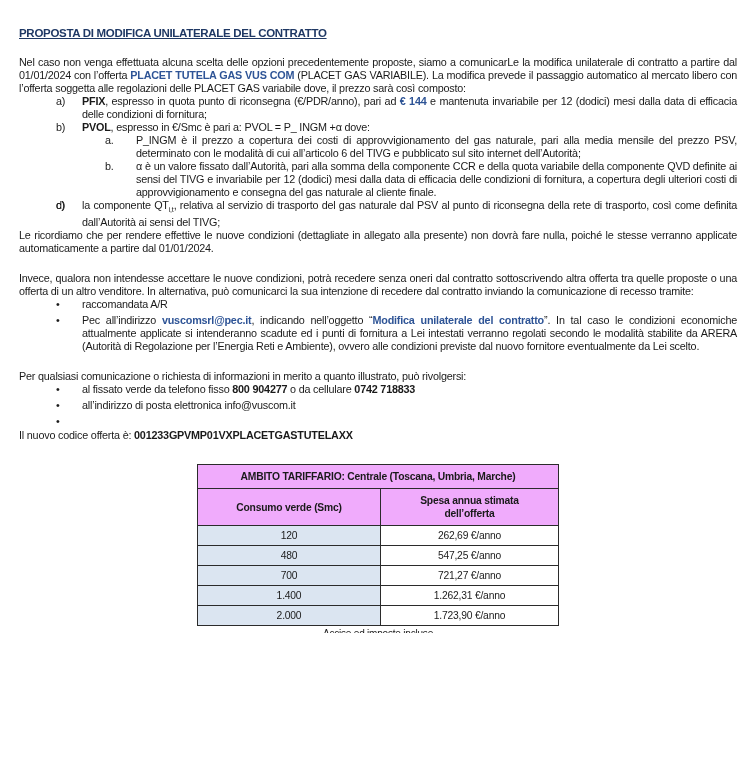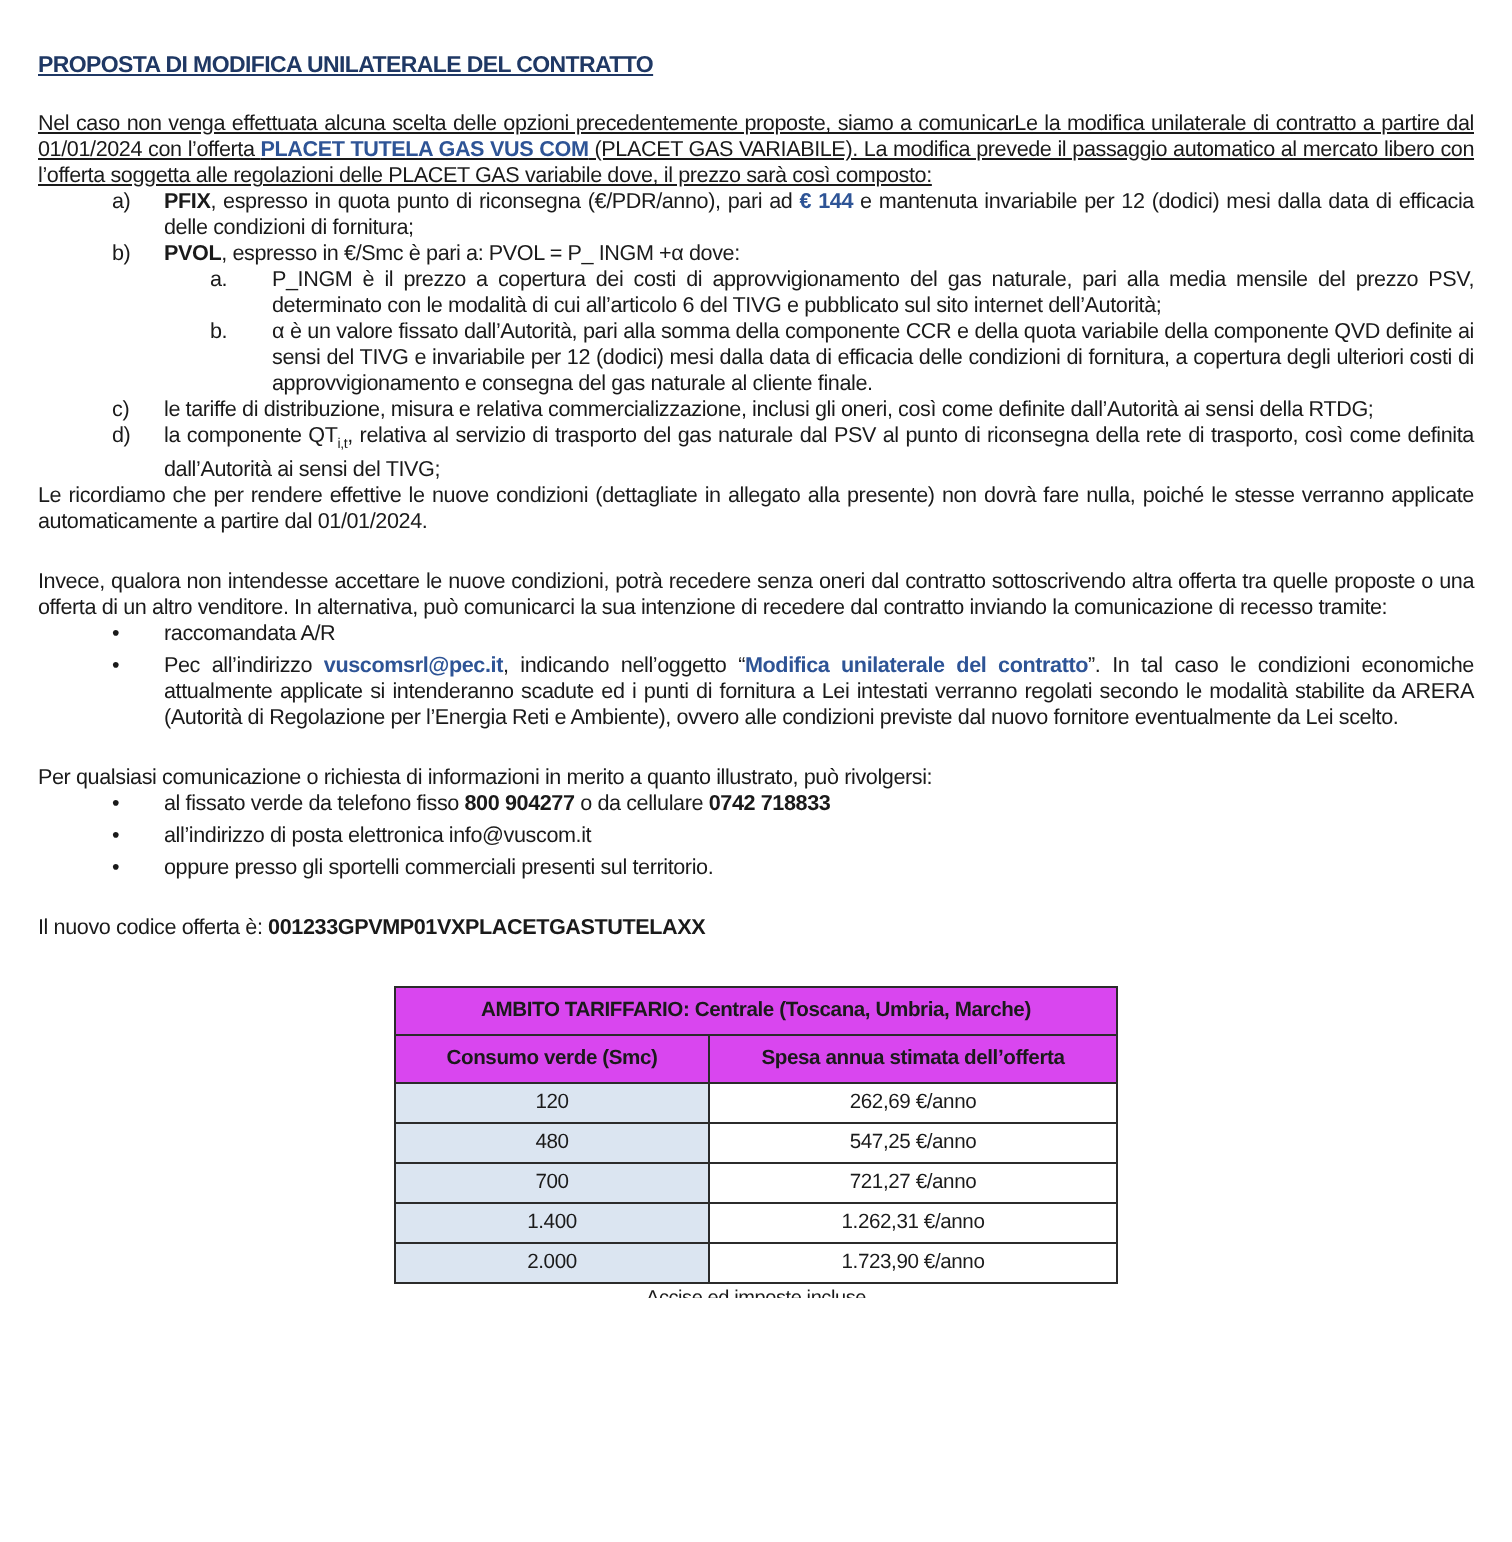--- a/index.html
+++ b/index.html
@@ -13,21 +13,21 @@
   }
   .page { padding: 20px 19px 0 19px; }
   .doc-title {
     font-size: 11.5px; font-weight: bold;
     color: #1F3864;
     text-decoration: underline;
     letter-spacing: -0.3px;
     margin: 7px 0 0 0;
   }
   .para { text-align: justify; margin: 0; }
-  .mt-first { margin-top: 16px; text-decoration: underline; }
+  .mt-first { margin-top: 16px; }
   .mt-para  { margin-top: 17px; }
   .mt-sm    { margin-top: 3px; }
   .li { position: relative; text-align: justify; }
   .l1 { padding-left: 63px; }
   .l1 > .marker { position: absolute; left: 37px; top: 0; }
   .l2 { padding-left: 117px; }
   .l2 > .marker { position: absolute; left: 86px; top: 0; }
   .bold { font-weight: bold; }
   .bblue { font-weight: bold; color: #2E5496; }
   .link-psv {
@@ -42,21 +42,21 @@
   .tariff-table {
     width: 362px; margin: 22px auto 0 auto;
     border-collapse: collapse;
     font-size: 10.3px;
   }
   .tariff-table td, .tariff-table th {
     border: 1px solid #2b2b2b;
     text-align: center; vertical-align: middle;
     padding: 4px 4px;
   }
-  .tariff-table .hdr { background: #d946ef; font-weight: bold; padding: 5px 8px; }
+  .tariff-table .hdr { background: #f0abfc; font-weight: bold; padding: 5px 21px; }
   .tariff-table .col-consumo { width: 140px; }
   .tariff-table .cell-smc { background: #DBE5F1; padding: 3px 4px; }
   .tariff-table .cell-spesa { background: #ffffff; padding: 3px 4px; }
 
   .footnote-clip {
     height: 6px; overflow: hidden;
     text-align: center; margin-top: 1px;
     font-size: 10px; color: #1a1a1a;
   }
 </style>
@@ -79,21 +79,21 @@
 
   <div class="li l2">
     <span class="marker">a.</span><span>P_INGM è il prezzo a copertura dei costi di approvvigionamento del gas naturale, pari alla media mensile del prezzo PSV, determinato con le modalità di cui all’articolo 6 del TIVG e pubblicato sul sito internet dell’Autorità;</span>
   </div>
 
   <div class="li l2">
     <span class="marker">b.</span><span>α è un valore fissato dall’Autorità, pari alla somma della componente CCR e della quota variabile della componente QVD definite ai sensi del TIVG e invariabile per 12 (dodici) mesi dalla data di efficacia delle condizioni di fornitura, a copertura degli ulteriori costi di approvvigionamento e consegna del gas naturale al cliente finale.</span>
   </div>
 
   <div class="li l1">
-    <span class="marker">c)</span><span>le tariffe di distribuzione, misura e relativa commercializzazione, inclusi gli oneri, così come definite dall’Autorità ai sensi della RTDG;</span>
+    <span class="marker">c)</span>
   </div>
 
   <div class="li l1">
     <span class="marker">d)</span><span>la componente QT</span><sub>i,t</sub><span>, relativa al servizio di trasporto del gas naturale dal PSV al punto di riconsegna della rete di trasporto, così come definita dall’Autorità ai sensi del TIVG;</span>
   </div>
 
   <p class="para">Le ricordiamo che per rendere effettive le nuove condizioni (dettagliate in allegato alla presente) non dovrà fare nulla, poiché le stesse verranno applicate automaticamente a partire dal 01/01/2024.</p>
 
   <p class="para mt-para">Invece, qualora non intendesse accettare le nuove condizioni, potrà recedere senza oneri dal contratto sottoscrivendo altra offerta tra quelle proposte o una offerta di un altro venditore. In alternativa, può comunicarci la sua intenzione di recedere dal contratto inviando la comunicazione di recesso tramite:</p>
 
@@ -109,21 +109,21 @@
 
   <div class="li l1">
     <span class="marker">•</span><span>al fissato verde da telefono fisso </span><span class="bold">800 904277</span><span> o da cellulare </span><span class="bold">0742 718833</span>
   </div>
 
   <div class="li l1 mt-sm">
     <span class="marker">•</span><span>all’indirizzo di posta elettronica info@vuscom.it</span>
   </div>
 
   <div class="li l1 mt-sm">
-    <span class="marker">•</span><span>oppure presso gli sportelli commerciali presenti sul territorio.</span>
+    <span class="marker">•</span>
   </div>
 
   <p class="para mt-para"><span>Il nuovo codice offerta è: </span><span class="bold">001233GPVMP01VXPLACETGASTUTELAXX</span></p>
 
 
   <table class="tariff-table">
     <tbody>
       <tr>
         <td class="hdr" colspan="2">AMBITO TARIFFARIO: Centrale (Toscana, Umbria, Marche)</td>
       </tr>

